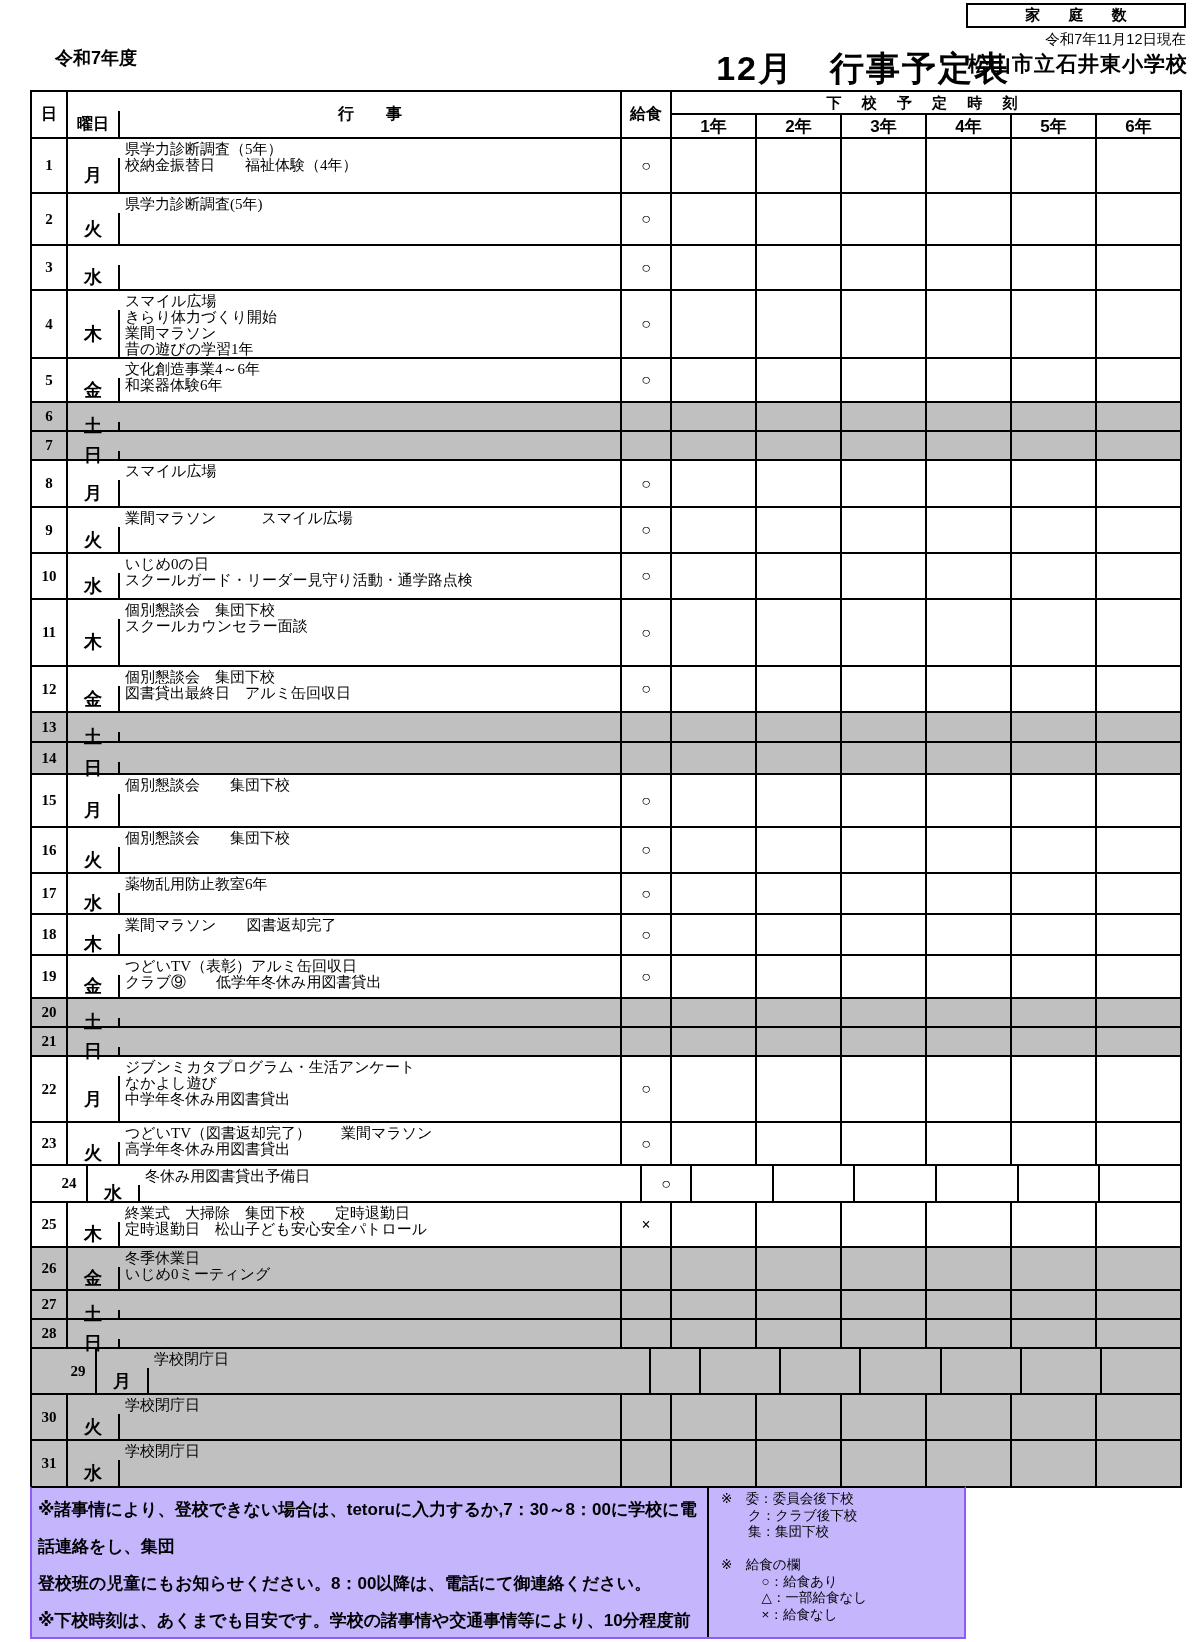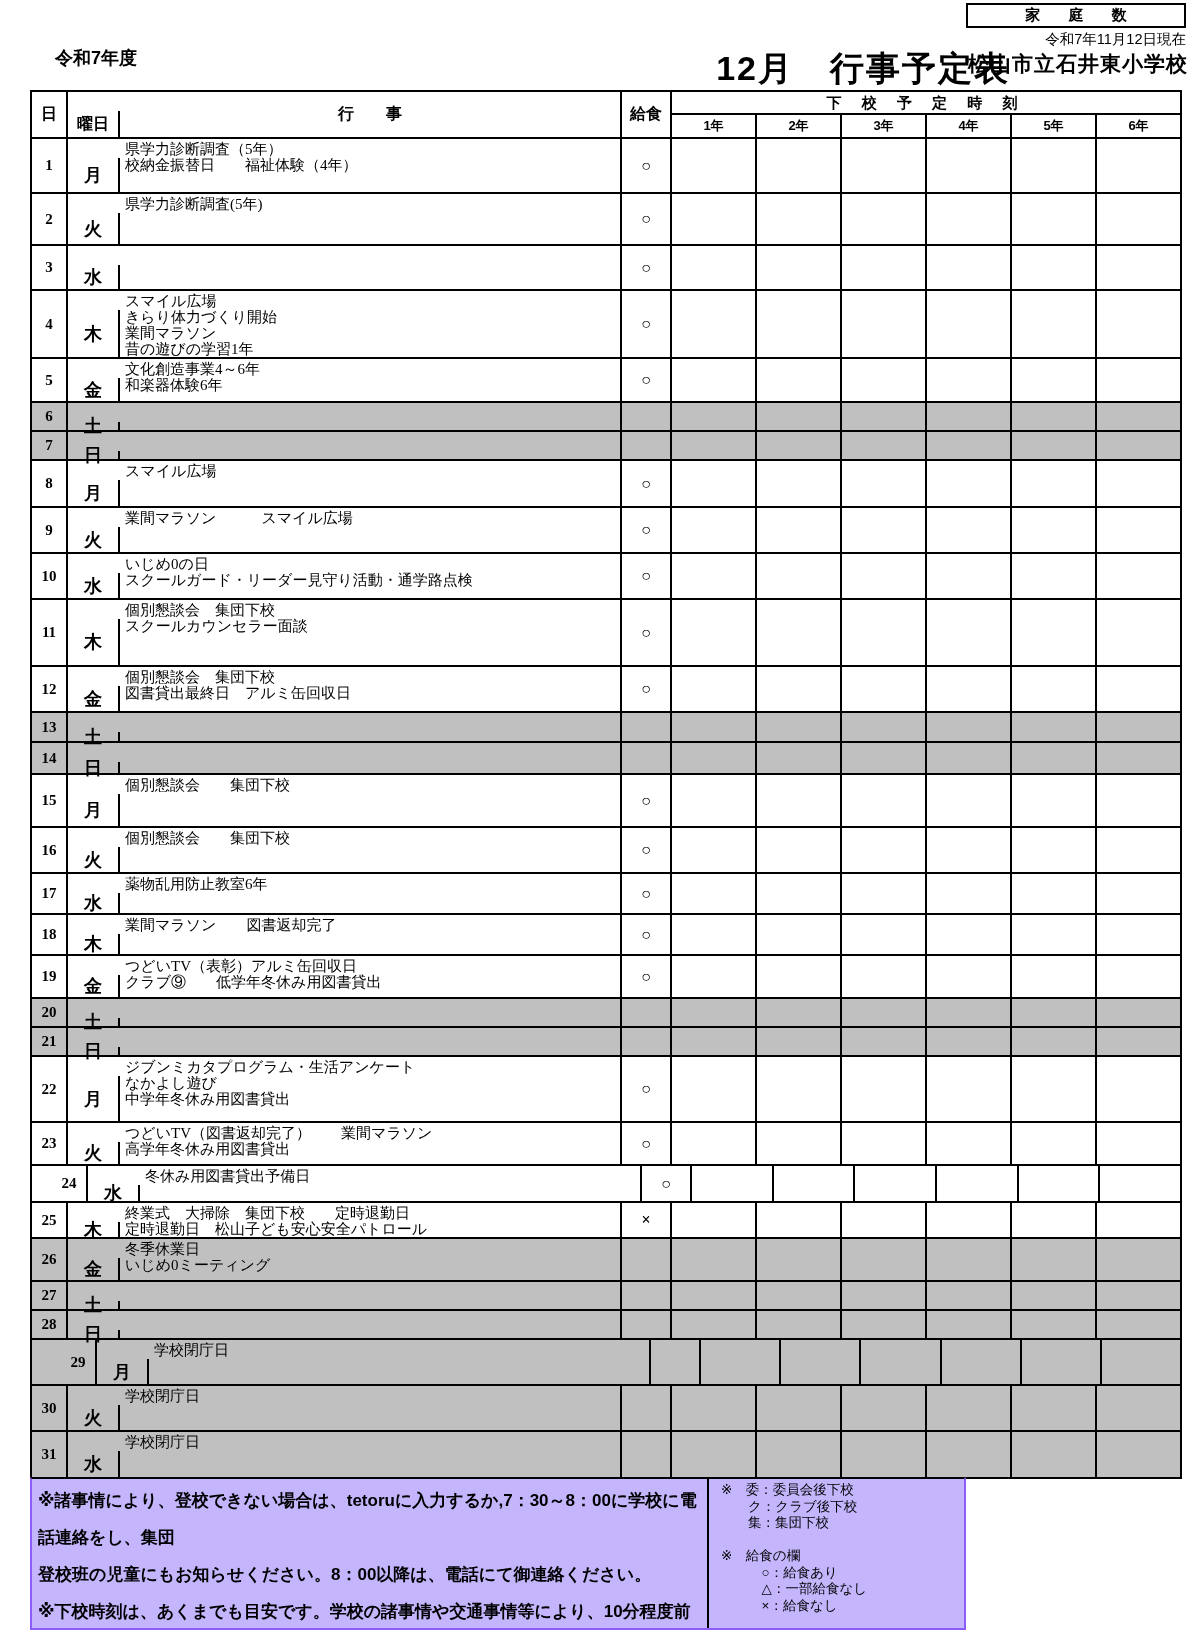--- a/index.html
+++ b/index.html
@@ -31,21 +31,21 @@
   .c-grade { flex:1; border-right:2px solid #000; box-sizing:border-box; }
   .c-dismissal-body .c-grade:last-child, .grades-row .c-grade:last-child { border-right:none; }
 
   .thead { display:flex; height:45px; border-bottom:2px solid #000; }
   .th { display:flex; align-items:center; justify-content:center;
         font-size:16px; font-weight:bold; }
   .dismissal-title { height:21px; line-height:21px; border-bottom:2px solid #000;
         text-align:center; font-size:15px; font-weight:bold; letter-spacing:8px; }
   .grades-row { flex:1; display:flex; }
   .grades-row .c-grade { display:flex; align-items:center; justify-content:center;
-        font-size:13px; font-weight:bold; }
+        font-size:17px; font-weight:bold; }
 
   .t-row { display:flex; border-bottom:2px solid #000; box-sizing:border-box; background:#fff; }
   .t-row:last-child { border-bottom:none; }
   .t-row.holiday { background:#c0c0c0; }
   .center { display:flex; align-items:center; justify-content:center; }
   .t-row .c-day { font-family:"Liberation Serif","DejaVu Serif",serif; font-size:15px; font-weight:bold; }
   .t-row .c-weekday { font-family:"Liberation Serif","DejaVu Serif",serif; font-size:18px; font-weight:bold; }
   .t-row .c-event { font-family:"Liberation Serif","DejaVu Serif",serif; font-size:15px;
         line-height:16px; padding:2px 0 0 5px; white-space:pre-line; overflow:hidden; text-align:left; }
   .t-row .c-lunch { font-family:"Liberation Serif","DejaVu Serif",serif; font-size:16px; font-weight:bold; }
@@ -434,21 +434,21 @@
             <div class="cell c-lunch center">○</div>
             <div class="c-dismissal-body">
               <div class="c-grade"></div>
               <div class="c-grade"></div>
               <div class="c-grade"></div>
               <div class="c-grade"></div>
               <div class="c-grade"></div>
               <div class="c-grade"></div>
             </div>
           </div>
-          <div class="t-row" style="height: 36px; justify-content: center;">
+          <div class="t-row" style="height: 45px; justify-content: center;">
             <div class="cell c-day center">25</div>
             <div class="cell c-weekday center">木</div>
             <div class="cell c-event">終業式　大掃除　集団下校　　定時退勤日
 定時退勤日　松山子ども安心安全パトロール</div>
             <div class="cell c-lunch center">×</div>
             <div class="c-dismissal-body">
               <div class="c-grade"></div>
               <div class="c-grade"></div>
               <div class="c-grade"></div>
               <div class="c-grade"></div>

